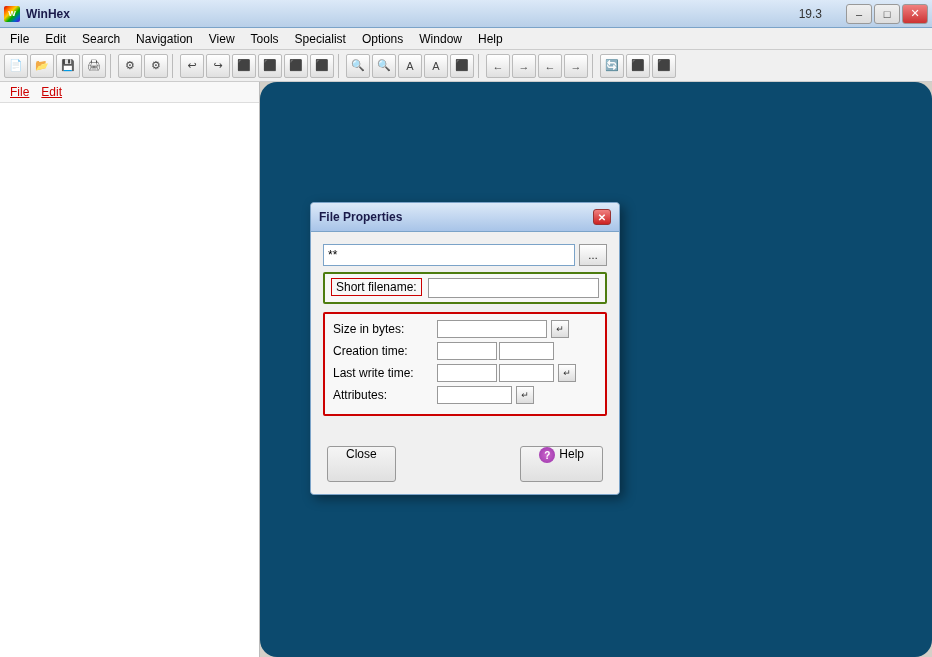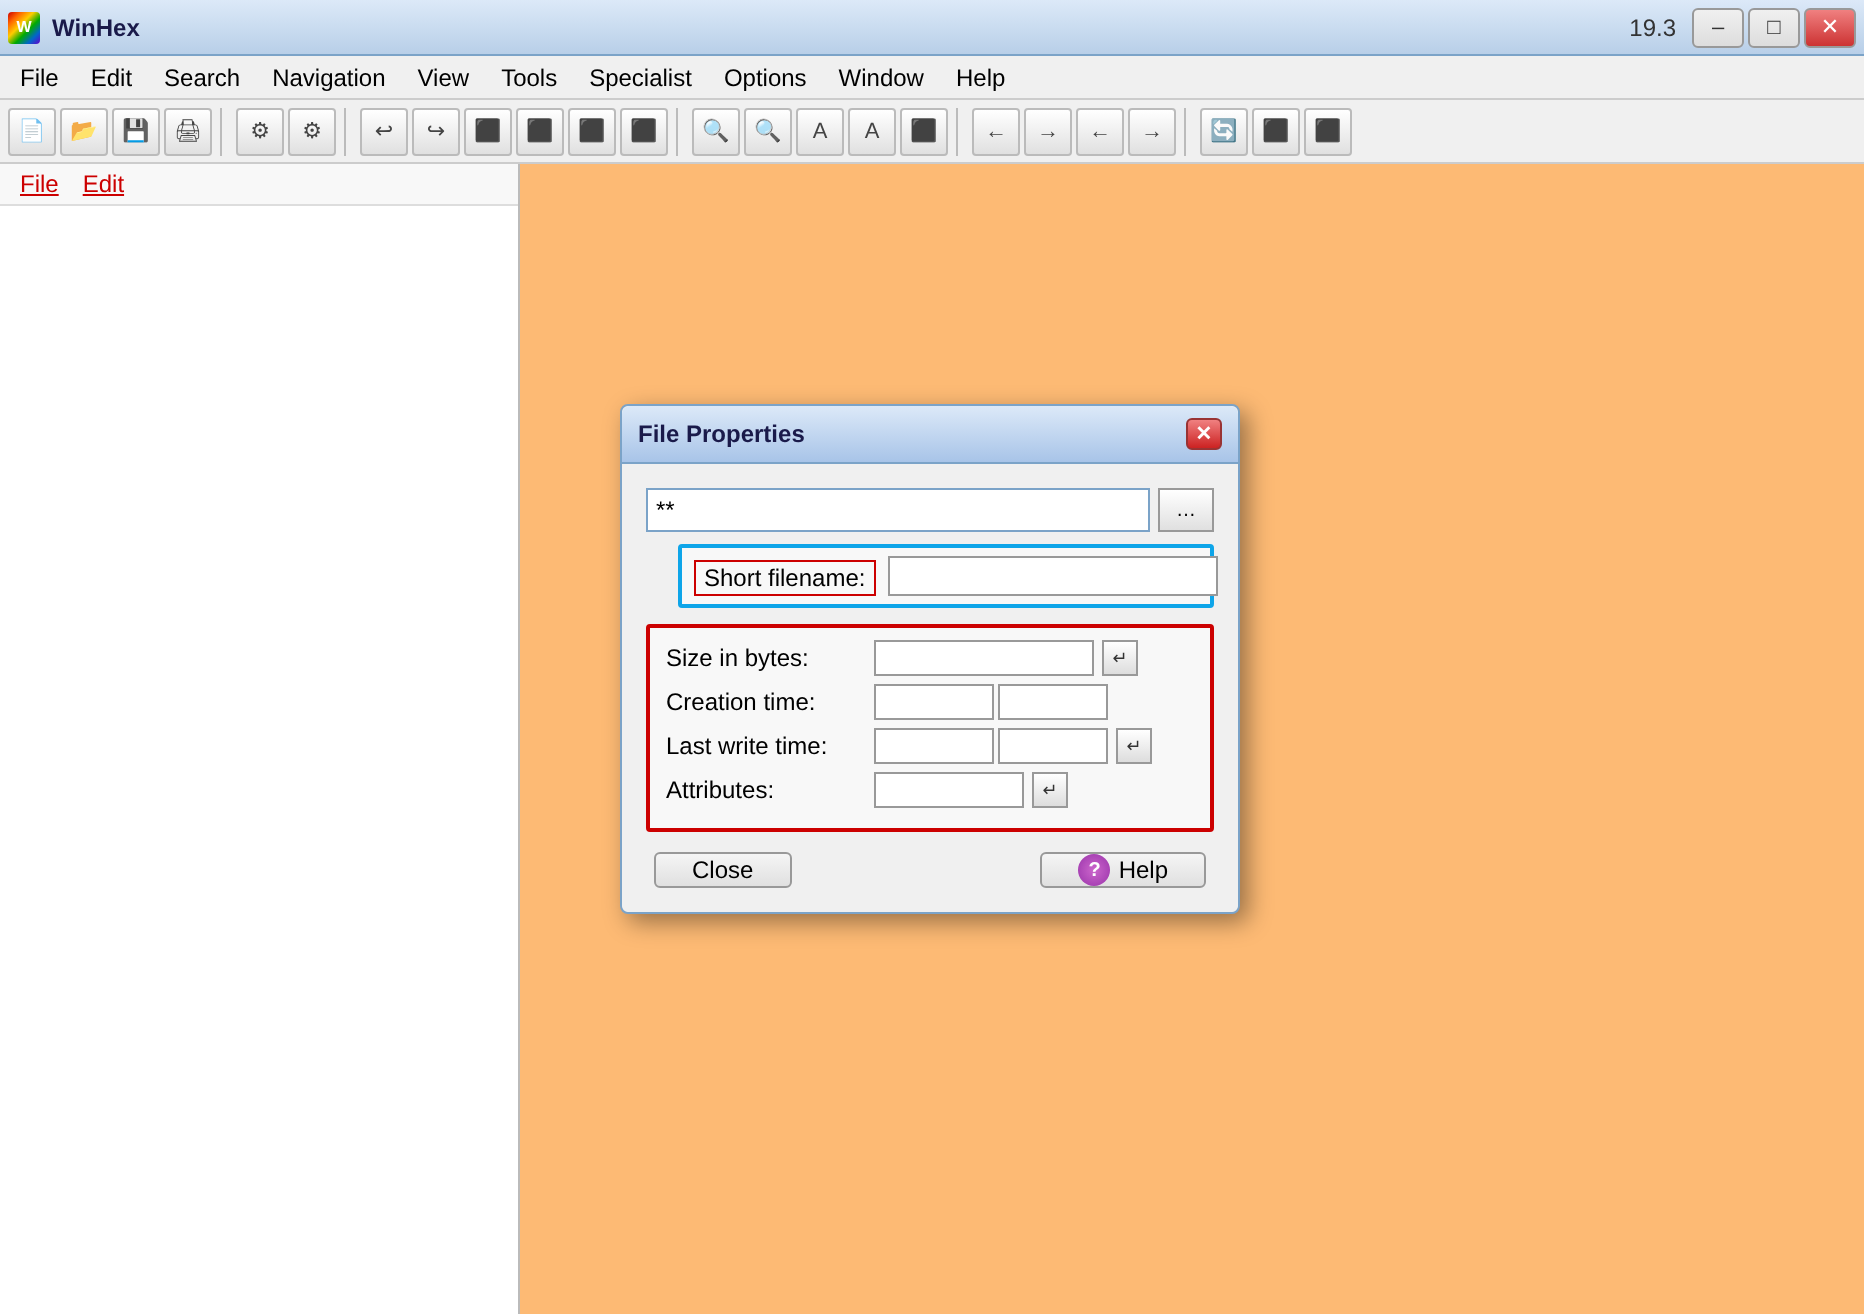--- a/index.html
+++ b/index.html
@@ -112,22 +112,23 @@
       padding: 1px 6px;
       font-size: 12px;
       color: #cc0000;
       cursor: pointer;
       text-decoration: underline;
     }
 
     
     .content-area {
       flex: 1;
-      background: #fdba74;
+      background: #0c4a6e;
       position: relative;
+      border-radius: 17px;
     }
 
     
     .dialog-overlay {
       position: absolute;
       top: 0; left: 0; right: 0; bottom: 0;
       display: flex;
       align-items: flex-start;
       justify-content: flex-start;
       padding-top: 120px;
@@ -191,29 +192,28 @@
       width: 28px; height: 22px;
       background: linear-gradient(to bottom, #fff, #e0e0e0);
       border: 1px solid #999;
       cursor: pointer;
       display: flex; align-items: center; justify-content: center;
       font-size: 10px;
     }
 
     
     .short-filename-section {
-      border: 2px solid #0ea5e9;
+      border: 2px solid #4d7c0f;
       border-radius: 2px;
       padding: 4px 6px;
       margin-bottom: 8px;
       background: #f8f8f8;
       display: flex;
-      align-items: flex-end;
+      align-items: flex-start;
       gap: 6px;
-      margin-left: 16px;
     }
     .short-filename-label {
       font-size: 12px;
       color: #000;
       white-space: nowrap;
       border: 1px solid #cc0000;
       padding: 1px 4px;
     }
     .short-filename-input {
       flex: 1;
@@ -269,46 +269,46 @@
     }
 
     
     .dialog-buttons {
       display: flex;
       justify-content: space-between;
       align-items: center;
       padding: 0 4px;
     }
     .dlg-btn {
-      height: 18px;
+      height: 36px;
       padding: 0 18px;
       background: linear-gradient(to bottom, #f5f5f5, #e0e0e0);
       border: 1px solid #999;
       border-radius: 3px;
       cursor: pointer;
       font-size: 12px;
-      display: flex; align-items: center; gap: 4px;
+      display: flex; gap: 4px; margin-top: 20px;
     }
     .help-icon {
       width: 16px; height: 16px;
       background: radial-gradient(circle, #cc66cc, #9933aa);
       border-radius: 50%;
       display: flex; align-items: center; justify-content: center;
       color: white; font-size: 10px; font-weight: bold;
     }
   </style>
 </head>
 <body>
 
 <div class="title-bar">
   <div class="title-bar-left">
     <div class="title-bar-icon">W</div>
     <span class="title-bar-text">WinHex</span>
   </div>
-  <div style="display:flex; align-items:center; gap:4px;">
+  <div style="display:flex; align-items:center; gap:20px;">
     <span class="title-bar-version">19.3</span>
     <div class="title-bar-controls">
       <button class="title-btn">–</button>
       <button class="title-btn">□</button>
       <button class="title-btn close">✕</button>
     </div>
   </div>
 </div>
 
 <div class="menu-bar">

